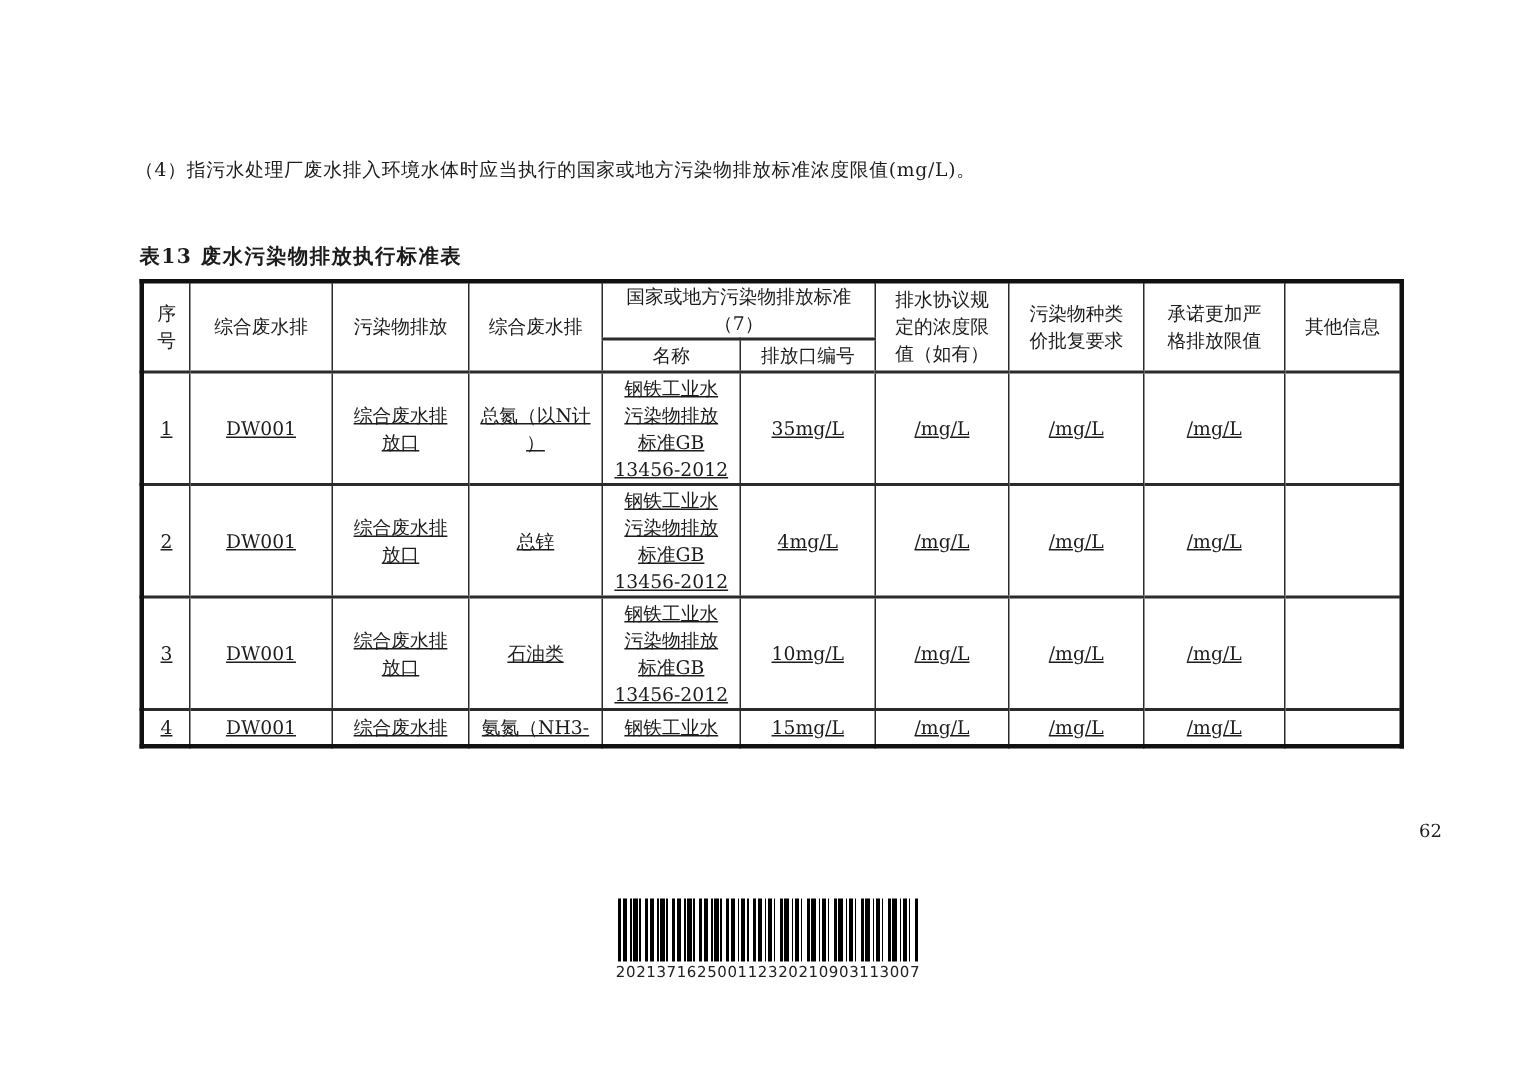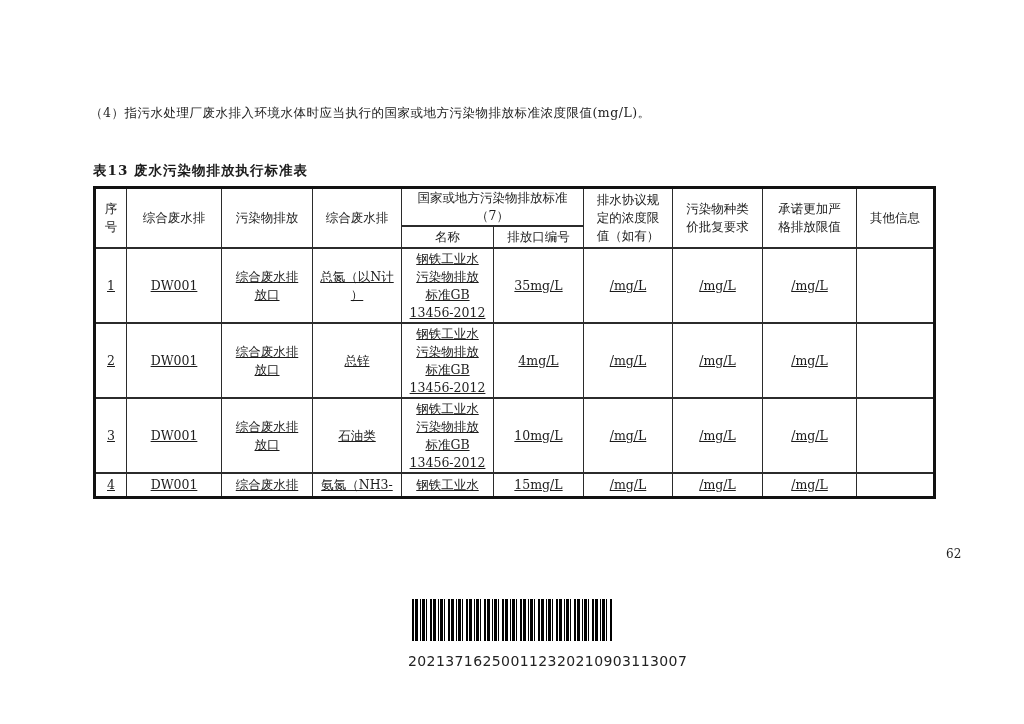--- a/index.html
+++ b/index.html
@@ -77,23 +77,23 @@
     margin: 0 4px;
     background: repeating-linear-gradient(90deg,
       #000 0 2px, #fff 2px 3px,
       #000 3px 6px, #fff 6px 8px,
       #000 8px 9px, #fff 9px 10px,
       #000 10px 13px, #fff 13px 14px,
       #000 14px 15px, #fff 15px 18px);
   }
   .barcode-digits {
     font-family: "DejaVu Sans", "Liberation Sans", sans-serif;
-    font-size: 14px;
+    font-size: 10px;
     letter-spacing: 0.4px;
-    margin-top: 12px;
+    margin-top: 2px;
     color: #222;
     white-space: nowrap;
   }
 </style>
 </head>
 <body>
 
 <div class="footnote">（4）指污水处理厂废水排入环境水体时应当执行的国家或地方污染物排放标准浓度限值(mg/L)。</div>
 
 <div class="table-title">表13 废水污染物排放执行标准表</div>

